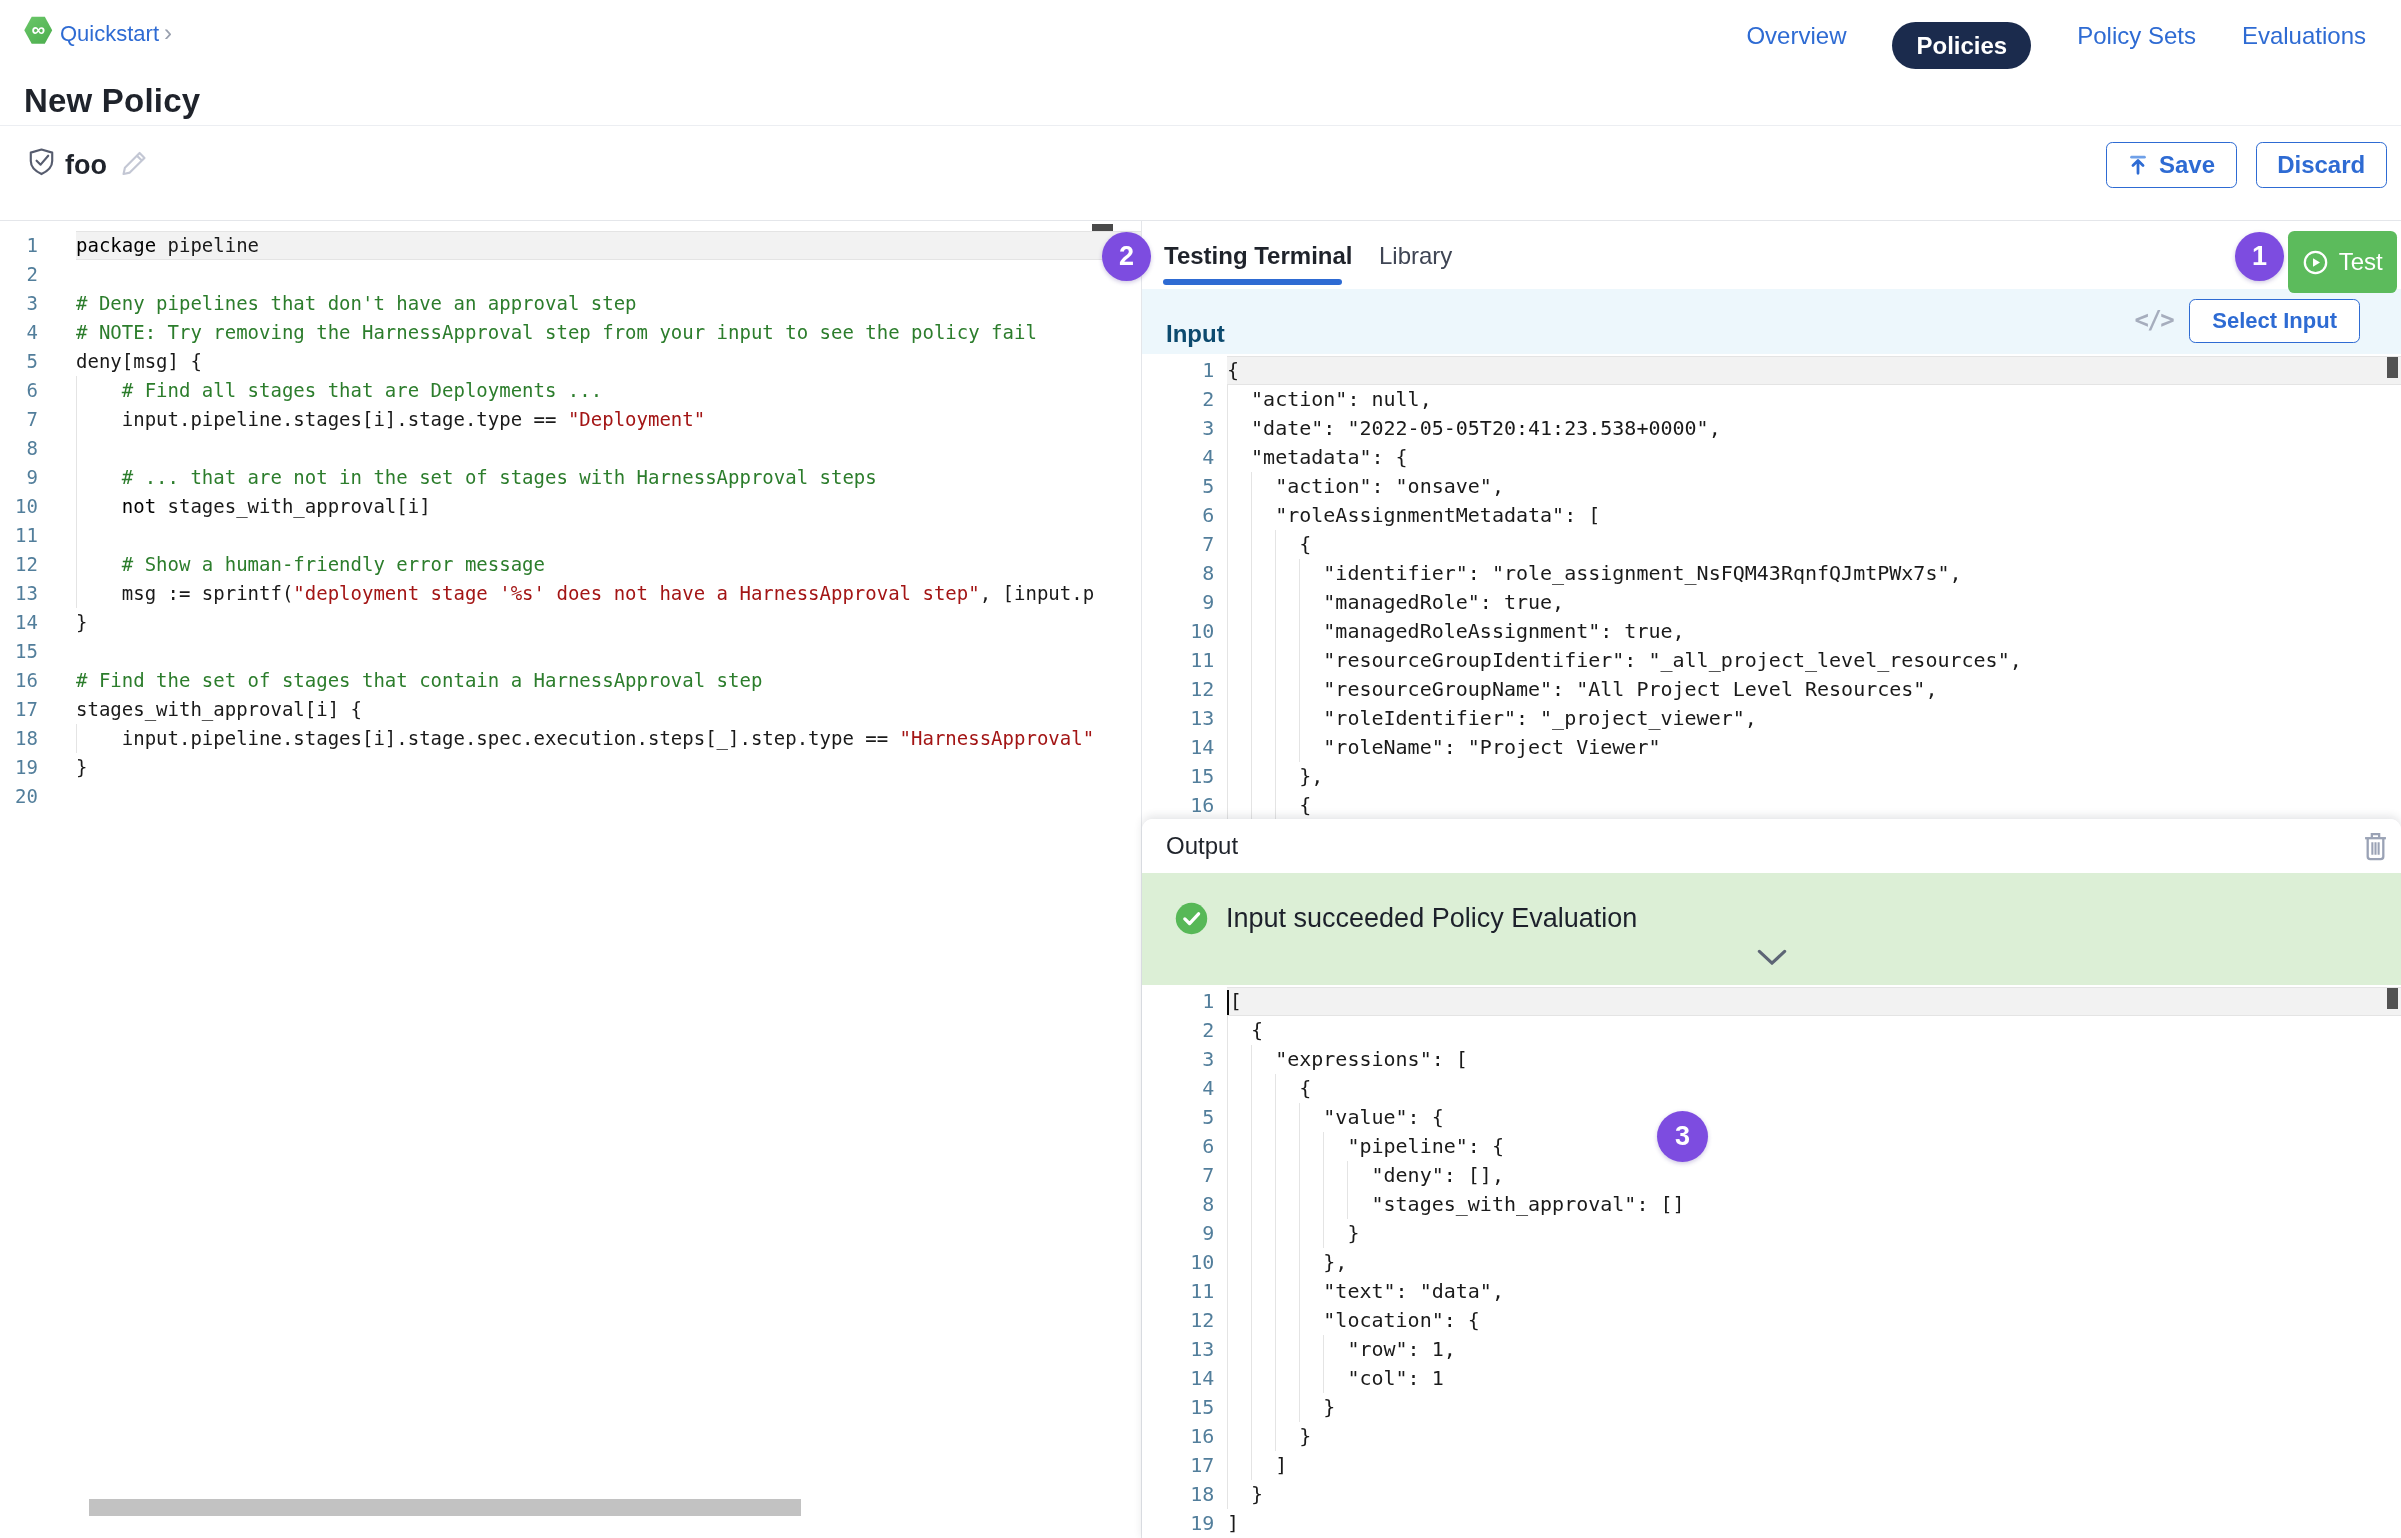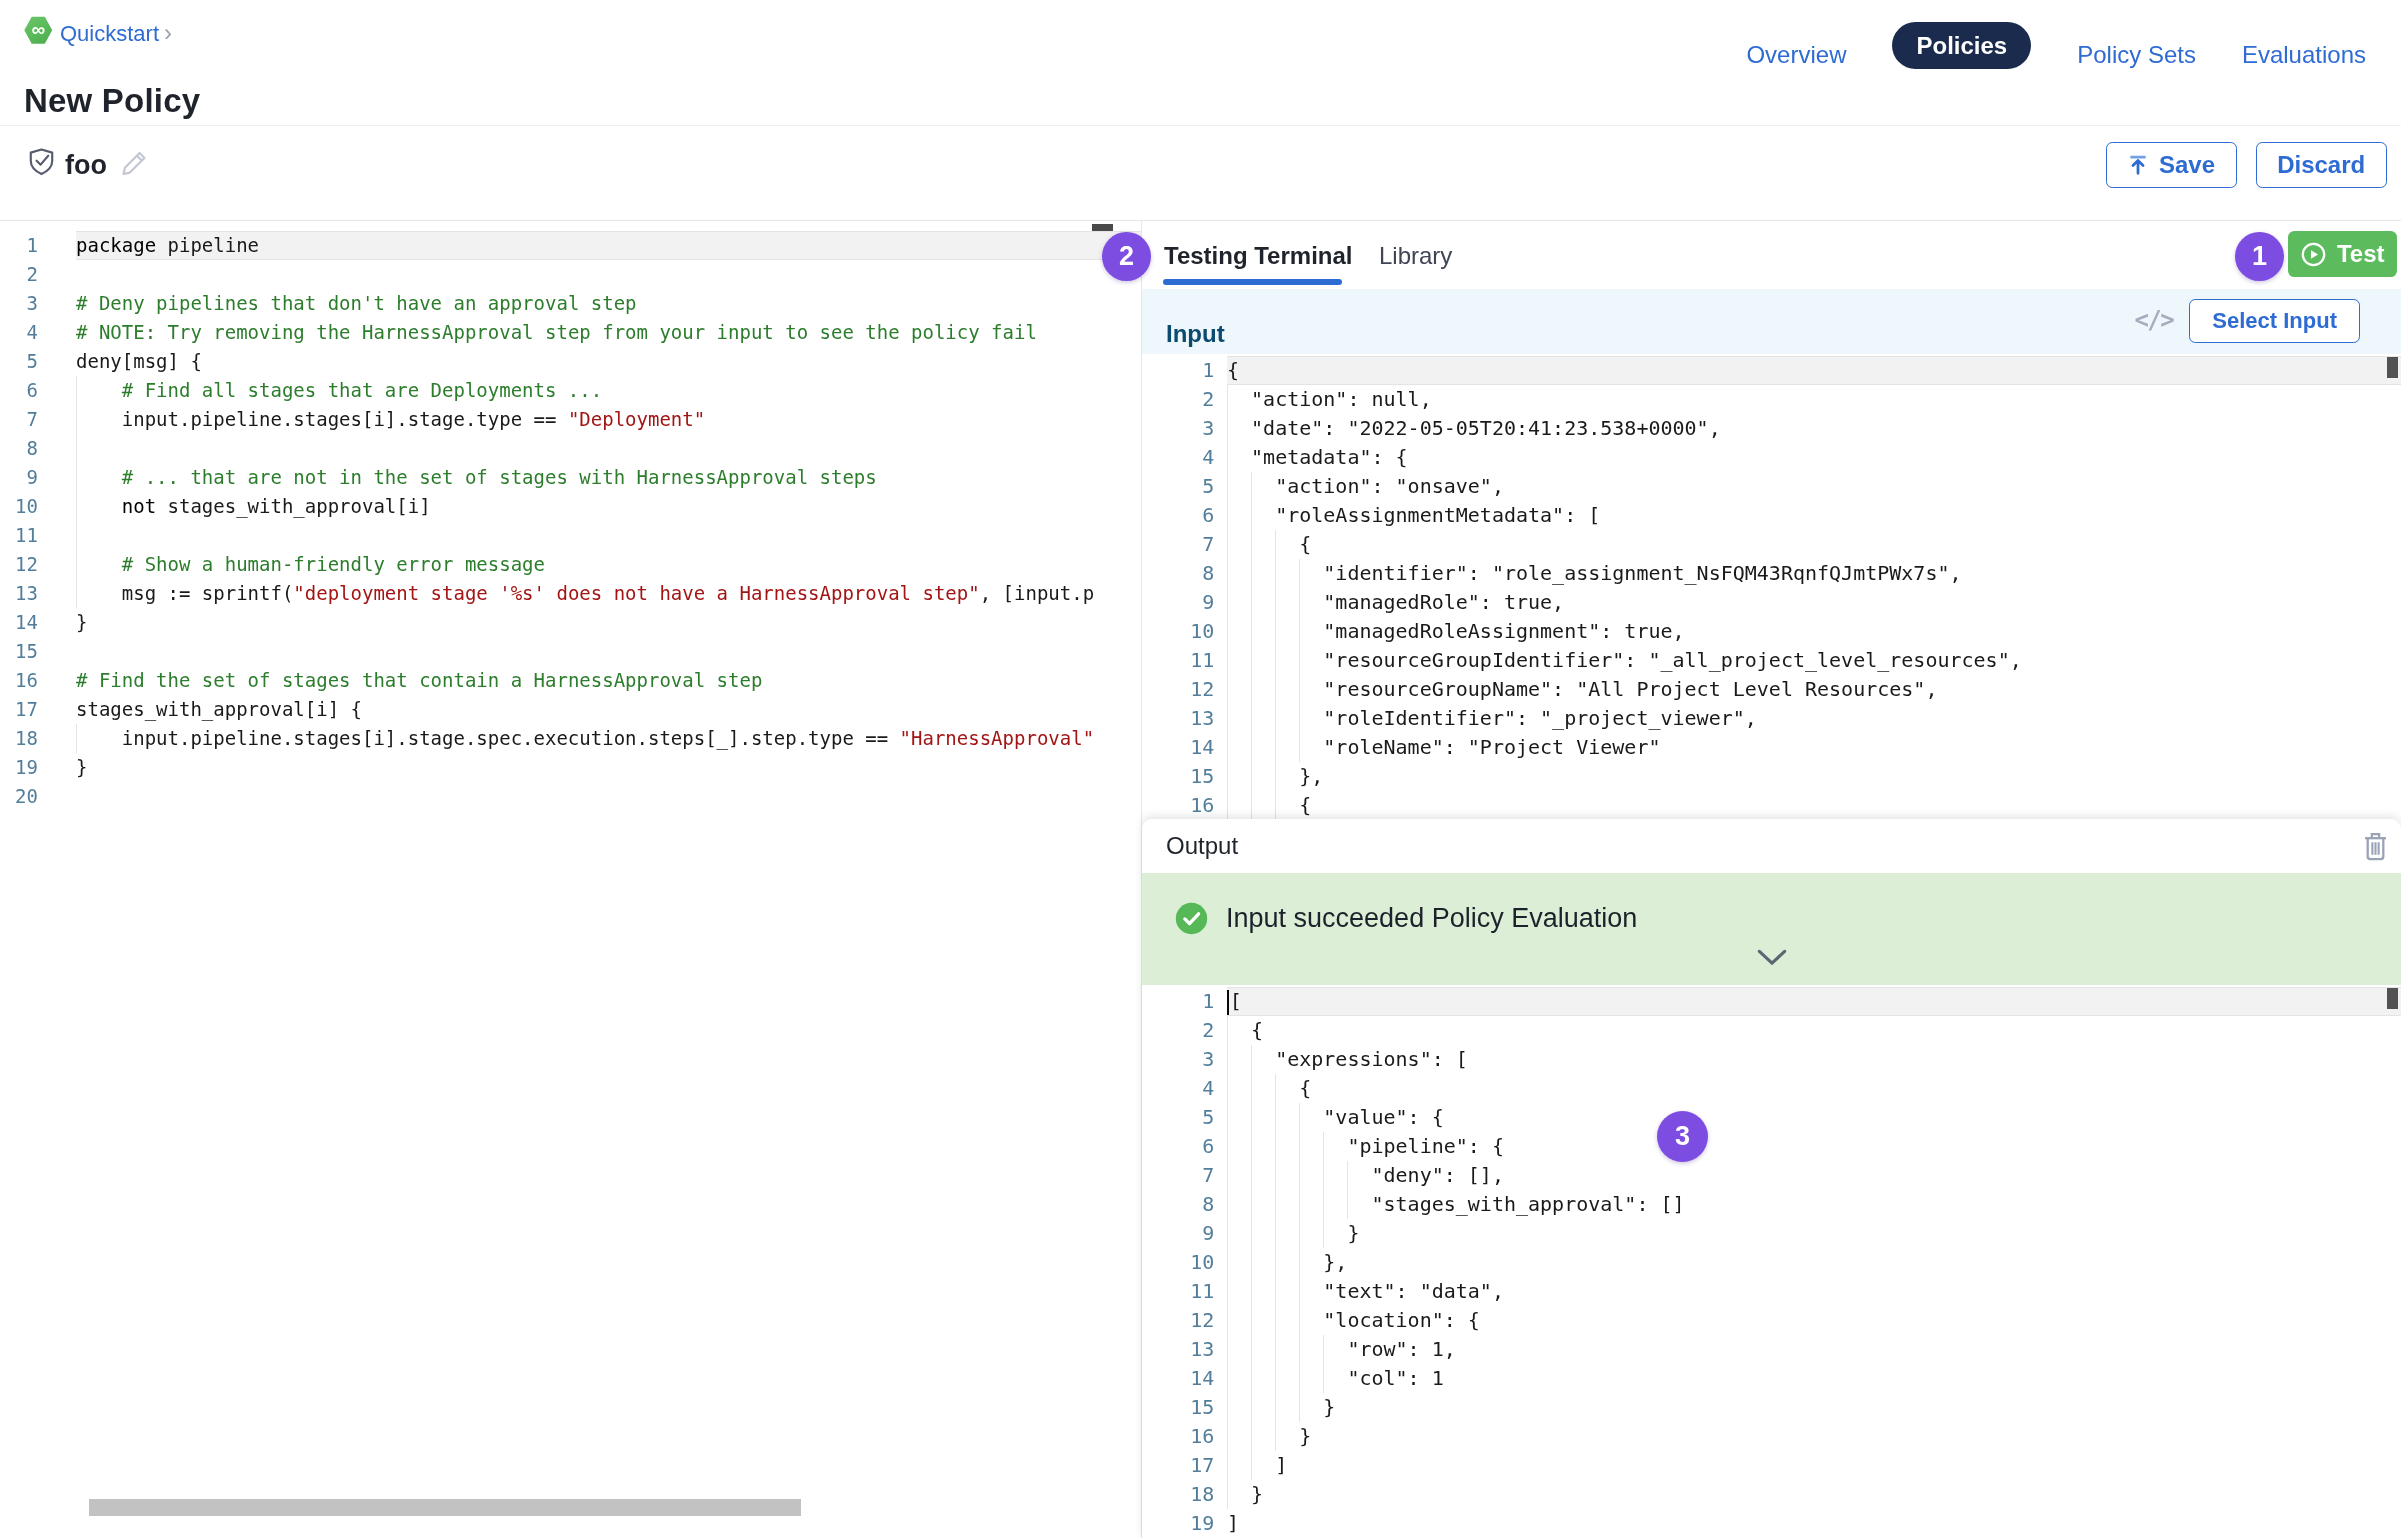--- a/index.html
+++ b/index.html
@@ -15,21 +15,21 @@
     left:24px; top:16px; width:28.5px; height:28.5px;
     background:linear-gradient(145deg,#6cc86a,#4aac4c);
     clip-path:polygon(27% 3%,73% 3%,99% 50%,73% 97%,27% 97%,1% 50%);
     display:flex; align-items:center; justify-content:center;
     color:#fff; font-size:19px; font-weight:700;
   }
   .breadcrumb-link { left:60px; top:20.6px; font-size:22px; color:#2e6bd3; cursor:pointer; }
   .breadcrumb-chev { left:164px; top:19px; font-size:24px; color:#99a0ae; }
   .page-title { left:24px; top:54px; font-size:33px; font-weight:700; color:#1f232b; letter-spacing:0.2px;margin-top:28px; }
 
-  .nav-tabs { right:35px; top:22px; display:flex; align-items:flex-end; gap:46px; font-size:24px; }
+  .nav-tabs { right:35px; top:22px; display:flex; align-items:flex-start; gap:46px; font-size:24px; }
   .nav-link { color:#2e6bd3; cursor:pointer; }
   .nav-pill {
     background:#1b2b4d; color:#ffffff; font-weight:600;
     padding:9.5px 24px; border-radius:25px; cursor:pointer;
   }
   .hr1 { left:0; top:125px; width:2401px; height:0.8px; background:#eceef2; }
 
   
   .name-icon { left:28.5px; top:147px; width:25px; height:30px; }
   .policy-name { left:65px; top:150px; font-size:27px; font-weight:700; color:#1f232b; }
@@ -105,23 +105,23 @@
   .step-badge {
     width:49px; height:49px; border-radius:50%; background:#7d4ce0;
     color:#fff; font-size:27px; font-weight:700;
     display:flex; align-items:center; justify-content:center;
     box-shadow:0 1.6px 4.7px rgba(60,30,140,.25);
   }
   .badge-2 { left:1102px; top:232px; }
   .badge-1 { left:2235px; top:232px; }
   .badge-3 { left:1657px; top:1111px; width:51px; height:51px; }
   .test-btn {
-    left:2288px; top:231px; width:109px; height:46px; background:#5cbb5c; border-radius:6.3px;
+    left:2288px; top:231px; width:109px; height:62px; background:#5cbb5c; border-radius:6.3px;
     display:flex; align-items:center; justify-content:center; gap:9.5px;
-    color:#fff; font-size:24px; font-weight:700; cursor:pointer;
+    color:#fff; font-size:24px; font-weight:400; cursor:pointer;
   }
 </style>
 </head>
 <body>
 
 <div class="abs logo">
   <span>∞</span>
 </div>
 <div class="abs breadcrumb-link">Quickstart</div>
 <div class="abs breadcrumb-chev">›</div>

